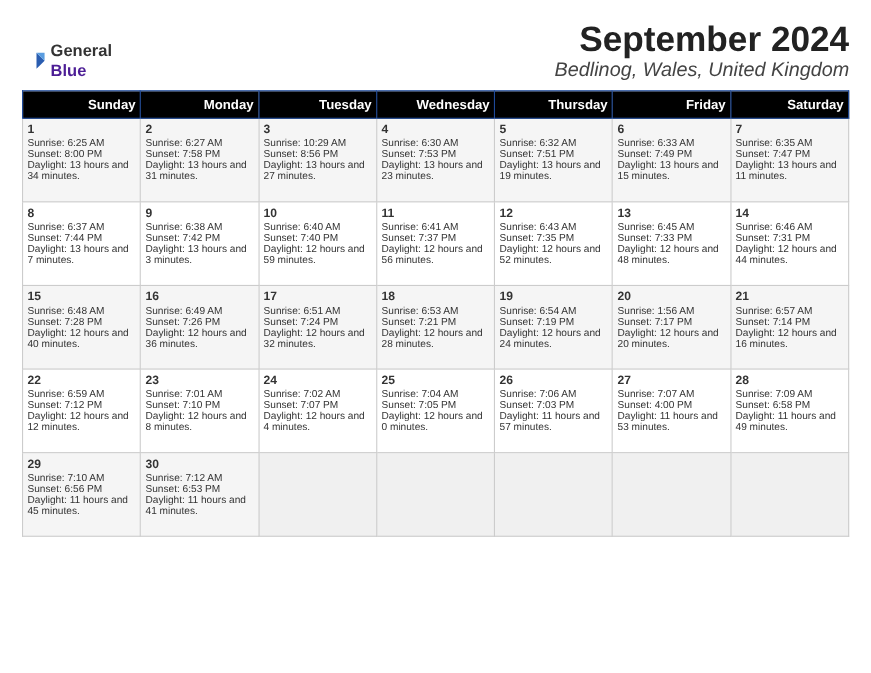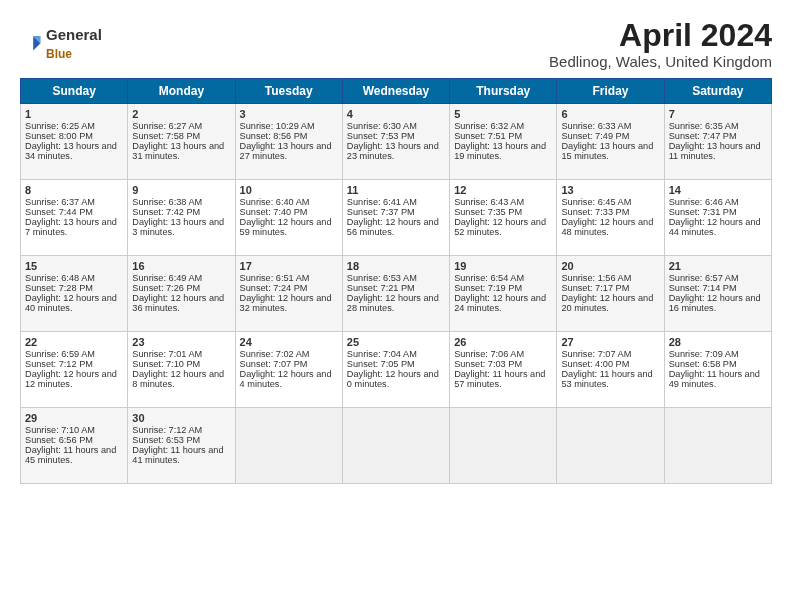--- a/index.html
+++ b/index.html
@@ -11,21 +11,21 @@
       overflow: hidden;
     }
     .page {
       width: 792px;
       height: 612px;
       padding: 18px 20px 10px 20px;
       background: #fff;
     }
     .header-area {
       display: flex;
-      align-items: center;
+      align-items: flex-end;
       justify-content: space-between;
       margin-bottom: 8px;
     }
     .logo {
       display: flex;
       align-items: center;
       gap: 4px;
     }
     .logo-icon {
       width: 22px;
@@ -34,35 +34,36 @@
     .title-area {
       text-align: right;
     }
     .main-title {
       font-size: 32px;
       font-weight: bold;
       color: #222;
       line-height: 1.1;
     }
     .subtitle {
-      font-size: 15px;
+      font-size: 18px;
       color: #444;
+      font-style: italic;
     }
     table {
       width: 100%;
       border-collapse: collapse;
       table-layout: fixed;
     }
     thead tr th {
-      background: #0369a1;
+      background: #000000;
       color: #fff;
       font-size: 12px;
       font-weight: bold;
       padding: 5px 4px;
-      text-align: center;
+      text-align: right;
       border: 1px solid #1e4a9a;
       margin-top: 18px;
     }
     tbody tr td {
       vertical-align: top;
       font-size: 9.2px;
       color: #333;
       padding: 4px 4px;
       border: 1px solid #ccc;
       background: #fff;
@@ -89,25 +90,25 @@
 
 <div class="page">
   <div class="header-area">
     <div class="logo">
       <svg class="logo-icon" viewBox="0 0 30 30">
         <polygon points="18,4 28,14 18,24" fill="#2a5db0"></polygon>
         <polygon points="18,4 28,4 28,14" fill="#5a9de0"></polygon>
       </svg>
       <div>
         <span style="font-size:15px;font-weight:bold;color:#333;">General</span><br>
-        <span style="font-size:12px;font-weight:bold;color:#a16207;">Blue</span>
+        <span style="font-size:15px;font-weight:bold;color:#4c1d95;">Blue</span>
       </div>
     </div>
     <div class="title-area">
-      <div class="main-title">April 2024</div>
+      <div class="main-title">September 2024</div>
       <div class="subtitle">Bedlinog, Wales, United Kingdom</div>
     </div>
   </div>
 
   <table>
     <thead>
       <tr>
         <th>Sunday</th>
         <th>Monday</th>
         <th>Tuesday</th>

